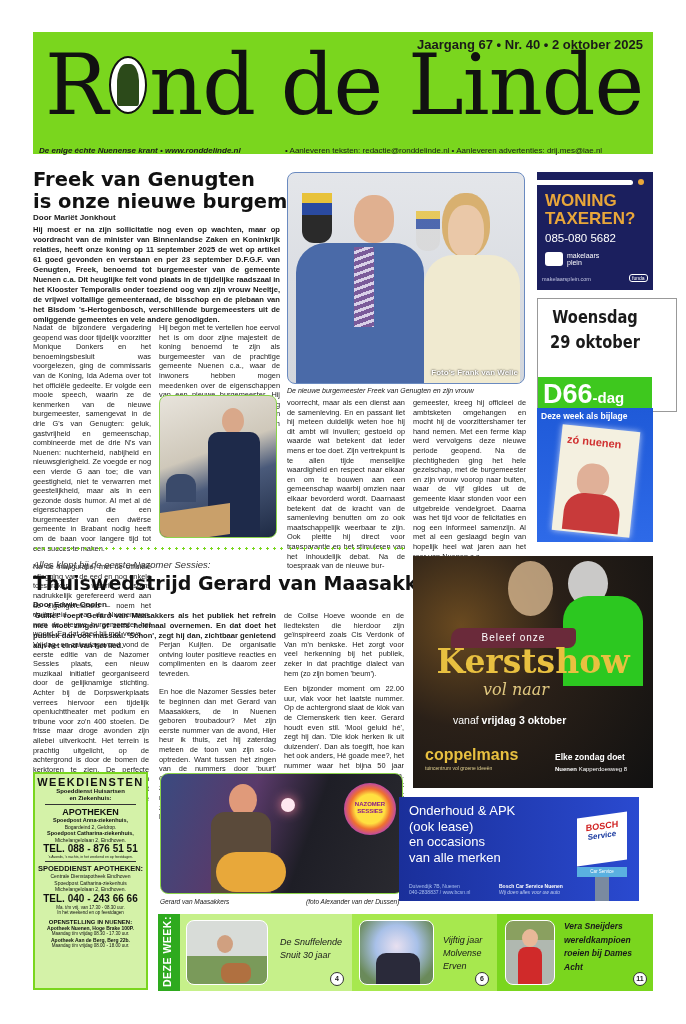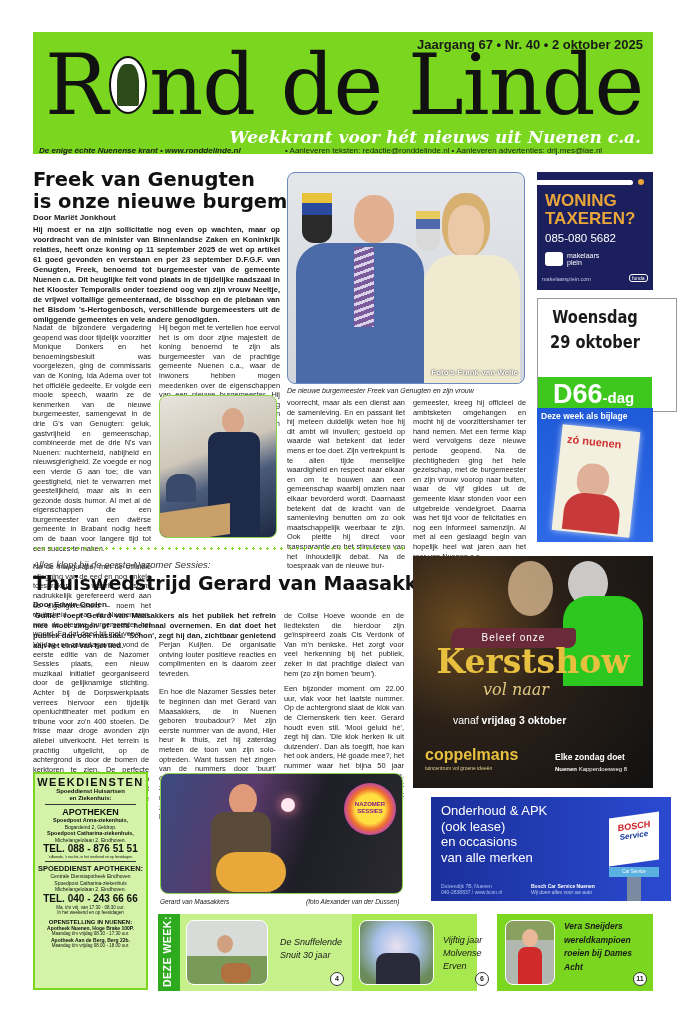--- a/index.html
+++ b/index.html
@@ -24,21 +24,20 @@
 .dots{height:3px;background-image:radial-gradient(circle,#7ad61e 1.2px,transparent 1.4px);background-size:7px 3px}
 
 .ad{overflow:hidden}
 </style>
 </head>
 <body>
 
 <div id="mast" class="abs">
   <div id="issue" class="abs">Jaargang 67 • Nr. 40 • 2 oktober 2025</div>
   <div id="logo" class="abs"><span>R</span><span class="o"></span><span>nd de Linde</span></div>
-  <div id="tagline" class="abs">Weekkrant voor hét nieuws uit Nuenen c.a.</div>
   <div id="motto" class="abs">De enige échte Nuenense krant • www.ronddelinde.nl</div>
   <div id="contact" class="abs">• Aanleveren teksten: redactie@ronddelinde.nl • Aanleveren advertenties: drij.mes@iae.nl</div>
 </div>
 
 <div class="abs h1" style="left:33px;top:169px;font-size:19.5px;line-height:22px">
   <div>Freek van Genugten</div>
   <div>is onze nieuwe burgemeester</div>
 </div>
 <div class="abs byline" style="left:33px;top:213px">Door Mariët Jonkhout</div>
 <div class="abs lead" style="left:33px;top:225px;width:247px">Hij moest er na zijn sollicitatie nog even op wachten, maar op voordracht van de minister van Binnenlandse Zaken en Koninkrijk relaties, heeft onze koning op 11 september 2025 de wet op artikel 61 goed gevonden en verstaan en per 23 september D.F.G.F. van Genugten, Freek, benoemd tot burgemeester van de gemeente Nuenen c.a. Dit heuglijke feit vond plaats in de tijdelijke raadszaal in het Klooster Temporalis onder toeziend oog van zijn vrouw Neeltje, de vrijwel voltallige gemeenteraad, de bisschop en de plebaan van het Bisdom 's-Hertogenbosch, verschillende burgemeesters uit de omliggende gemeentes en vele andere genodigden.</div>
@@ -83,21 +82,21 @@
   <div class="abs" style="left:30px;top:80px;color:#fff;font-size:7px;line-height:7px;width:40px">makelaars plein</div>
   <div class="abs" style="left:5px;top:104px;color:#c0c4e0;font-size:5.5px">makelaarsplein.com</div>
   <div class="abs" style="left:92px;top:102px;color:#fff;font-size:5px;border:1px solid #fff;border-radius:3px;padding:0 2px">funda</div>
 </div>
 
 <div class="abs ad" style="left:537px;top:298px;width:140px;height:114px;border:1px solid #999;background:#fff">
   <div class="abs" style="left:0;top:6px;width:114px;text-align:center;font-weight:bold;font-size:17px;line-height:25px;font-family:'DejaVu Sans',sans-serif;transform:scaleX(.86)">
     <div>Woensdag</div>
     <div>29 oktober</div>
   </div>
-  <div class="abs" style="left:0;top:78px;width:114px;height:35px;background:#3ec81e;color:#fff;font-weight:bold;padding-left:15px">
+  <div class="abs" style="left:0;top:78px;width:114px;height:35px;background:#3ec81e;color:#fff;font-weight:bold;padding-left:5px">
     <span style="font-size:27px;line-height:35px">D66</span><span style="font-size:15px">-dag</span>
   </div>
 </div>
 
 <div class="abs ad" style="left:537px;top:408px;width:116px;height:134px;background:linear-gradient(180deg,#1f5ad8,#2e6ae8)">
   <div class="abs" style="left:4px;top:3px;color:#fff;font-weight:bold;font-size:8.5px">Deze week als bijlage</div>
   <div class="abs" style="left:20px;top:20px;width:78px;height:106px;background:#f4f0e0;transform:rotate(6deg);box-shadow:0 0 6px rgba(255,255,255,.7)">
     <div class="abs" style="left:6px;top:8px;color:#d03030;font-size:11px;font-weight:bold">zó nuenen</div>
     <div class="abs" style="left:20px;top:36px;width:32px;height:34px;border-radius:45%;background:#e0b098"></div>
     <div class="abs" style="left:10px;top:66px;width:56px;height:38px;background:#c83a3a;border-radius:20px 20px 0 0"></div>
@@ -170,21 +169,21 @@
   </div>
   <div class="abs" style="left:12px;top:190px;color:#e8c040;font-weight:bold;font-size:16px">coppelmans</div>
   <div class="abs" style="left:12px;top:209px;color:#e0d090;font-size:5px">tuincentrum vol groene ideeën</div>
   <div class="abs" style="left:142px;top:196px;color:#fff;font-weight:bold;font-size:8.5px">Elke zondag doet</div>
   <div class="abs" style="left:142px;top:210px;color:#fff;font-size:6px">
     <b>Nuenen</b>
     <span>Kapperdoesweg 8</span>
   </div>
 </div>
 
-<div class="abs ad" style="left:431px;top:797px;width:240px;height:104px;background:linear-gradient(90deg,#1a2f9a,#2a4ad0)">
+<div class="abs ad" style="left:399px;top:797px;width:240px;height:104px;background:linear-gradient(90deg,#1a2f9a,#2a4ad0)">
   <div class="abs" style="left:10px;top:6px;color:#fff;font-size:13px;line-height:15.5px">
     <div>Onderhoud &amp; APK</div>
     <div>(ook lease)</div>
     <div>en occasions</div>
     <div>van alle merken</div>
   </div>
   <div class="abs" style="left:10px;top:86px;color:#aac0f0;font-size:5px;line-height:6px">
     <div>Duivendijk 7B, Nuenen</div>
     <div>040-2838837 / www.bcsn.nl</div>
   </div>
@@ -206,21 +205,21 @@
 
 <div class="abs" style="left:180px;top:914px;width:172px;height:77px;background:#c6f08a">
   <div class="abs" style="left:6px;top:6px;width:82px;height:65px;border-radius:8px;border:1.5px solid #fff;background:linear-gradient(180deg,#d8dcd8 0 55%,#7a9a5a 55%);overflow:hidden">
     <div class="abs" style="left:30px;top:14px;width:16px;height:18px;border-radius:50%;background:#d0a080"></div>
     <div class="abs" style="left:34px;top:42px;width:30px;height:20px;background:#b07040;border-radius:8px"></div>
   </div>
   <div class="abs" style="left:100px;top:22px;width:68px;font-style:italic;font-size:9px;line-height:13px">De Snuffelende Snuit 30 jaar</div>
   <div class="abs" style="left:150px;top:58px;width:14px;height:14px;border-radius:50%;background:#fff;border:1px solid #333;font-size:7px;font-weight:bold;text-align:center;line-height:12px">4</div>
 </div>
 
-<div class="abs" style="left:352px;top:914px;width:125px;height:77px;background:#a7e84e">
+<div class="abs" style="left:352px;top:914px;width:153px;height:77px;background:#a7e84e">
   <div class="abs" style="left:7px;top:6px;width:75px;height:65px;border-radius:8px;border:1.5px solid #fff;background:radial-gradient(circle at 50% 40%,#e8e0f0 0,#a8c0e8 40%,#6a8a5a 80%);overflow:hidden">
     <div class="abs" style="left:16px;top:32px;width:44px;height:33px;background:#2a2a3a;border-radius:10px 10px 0 0"></div>
   </div>
   <div class="abs" style="left:91px;top:20px;width:52px;font-style:italic;font-size:9px;line-height:13px">Vijftig jaar Molvense Erven</div>
   <div class="abs" style="left:123px;top:58px;width:14px;height:14px;border-radius:50%;background:#fff;border:1px solid #333;font-size:7px;font-weight:bold;text-align:center;line-height:12px">6</div>
 </div>
 
 <div class="abs" style="left:497px;top:914px;width:156px;height:77px;background:#7ad61e">
   <div class="abs" style="left:8px;top:6px;width:50px;height:65px;border-radius:8px;border:1.5px solid #fff;background:linear-gradient(180deg,#8aa060 0 30%,#b0b8b0 30%);overflow:hidden">
     <div class="abs" style="left:16px;top:8px;width:16px;height:18px;border-radius:50%;background:#e8b898"></div>

